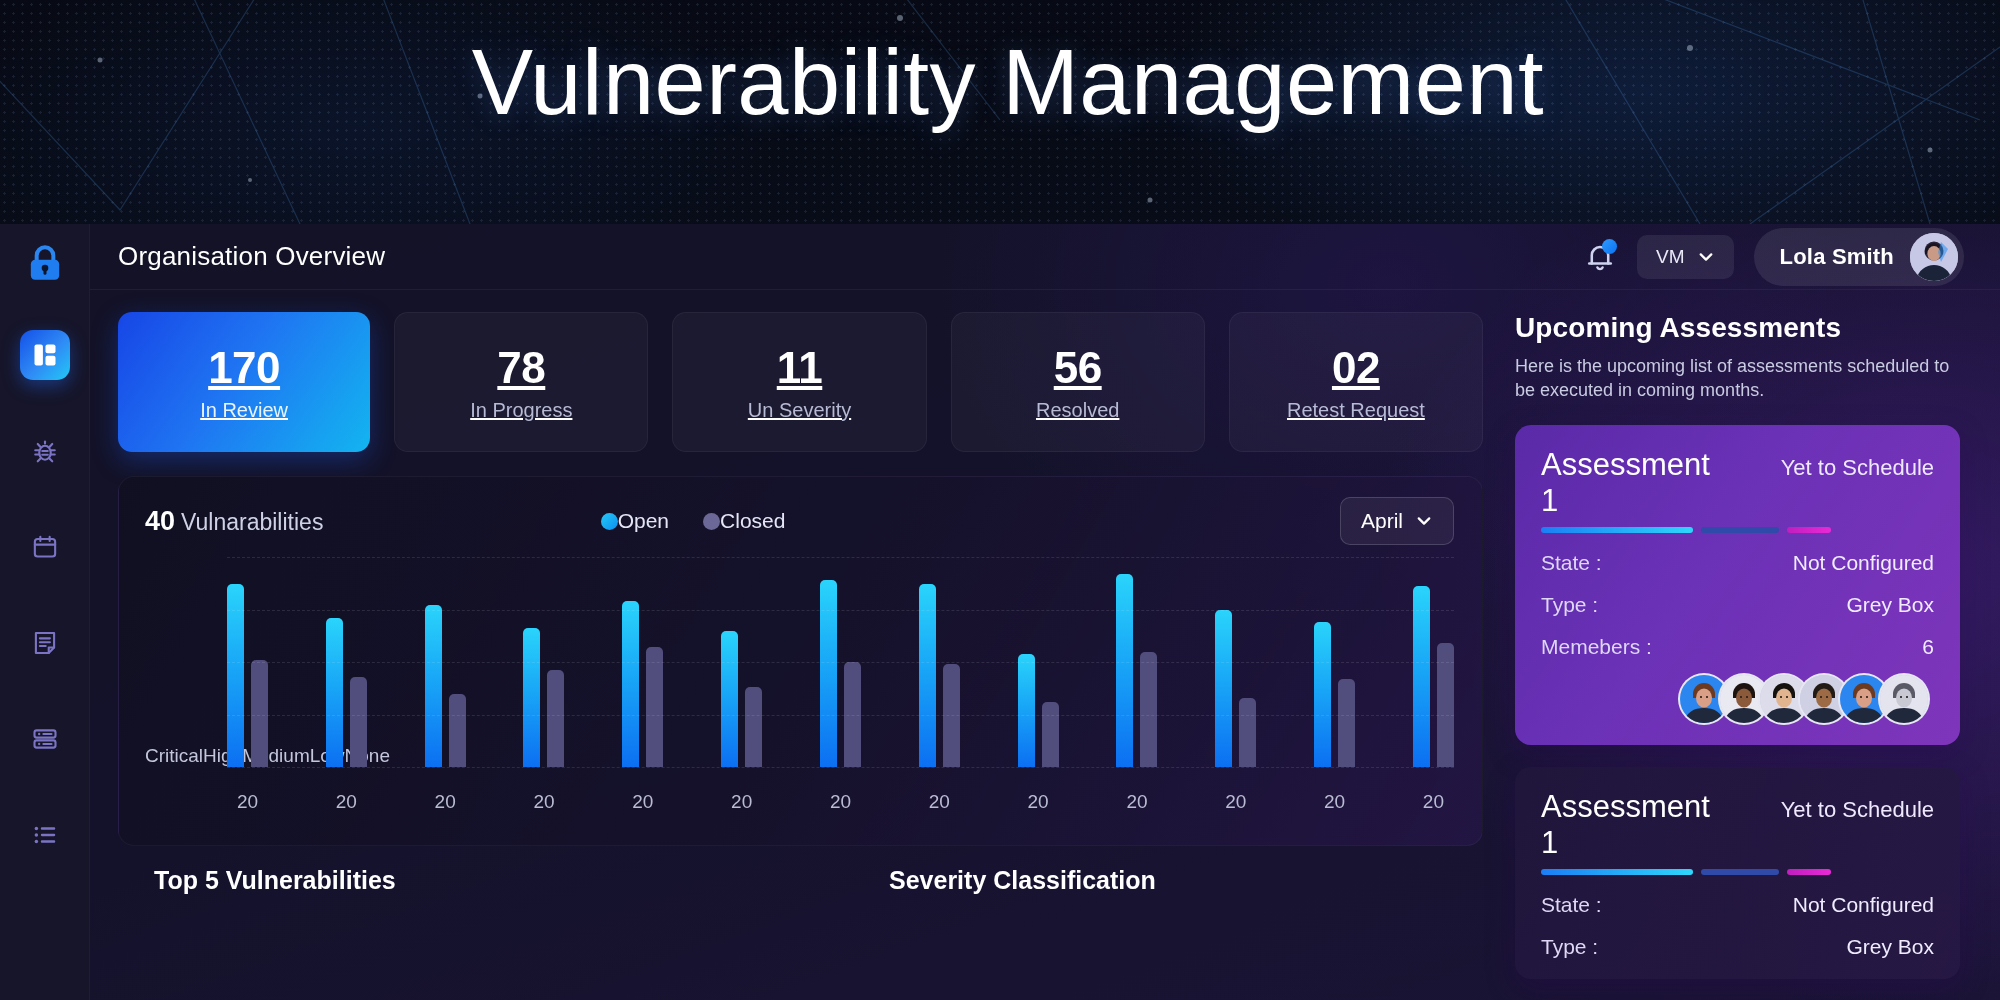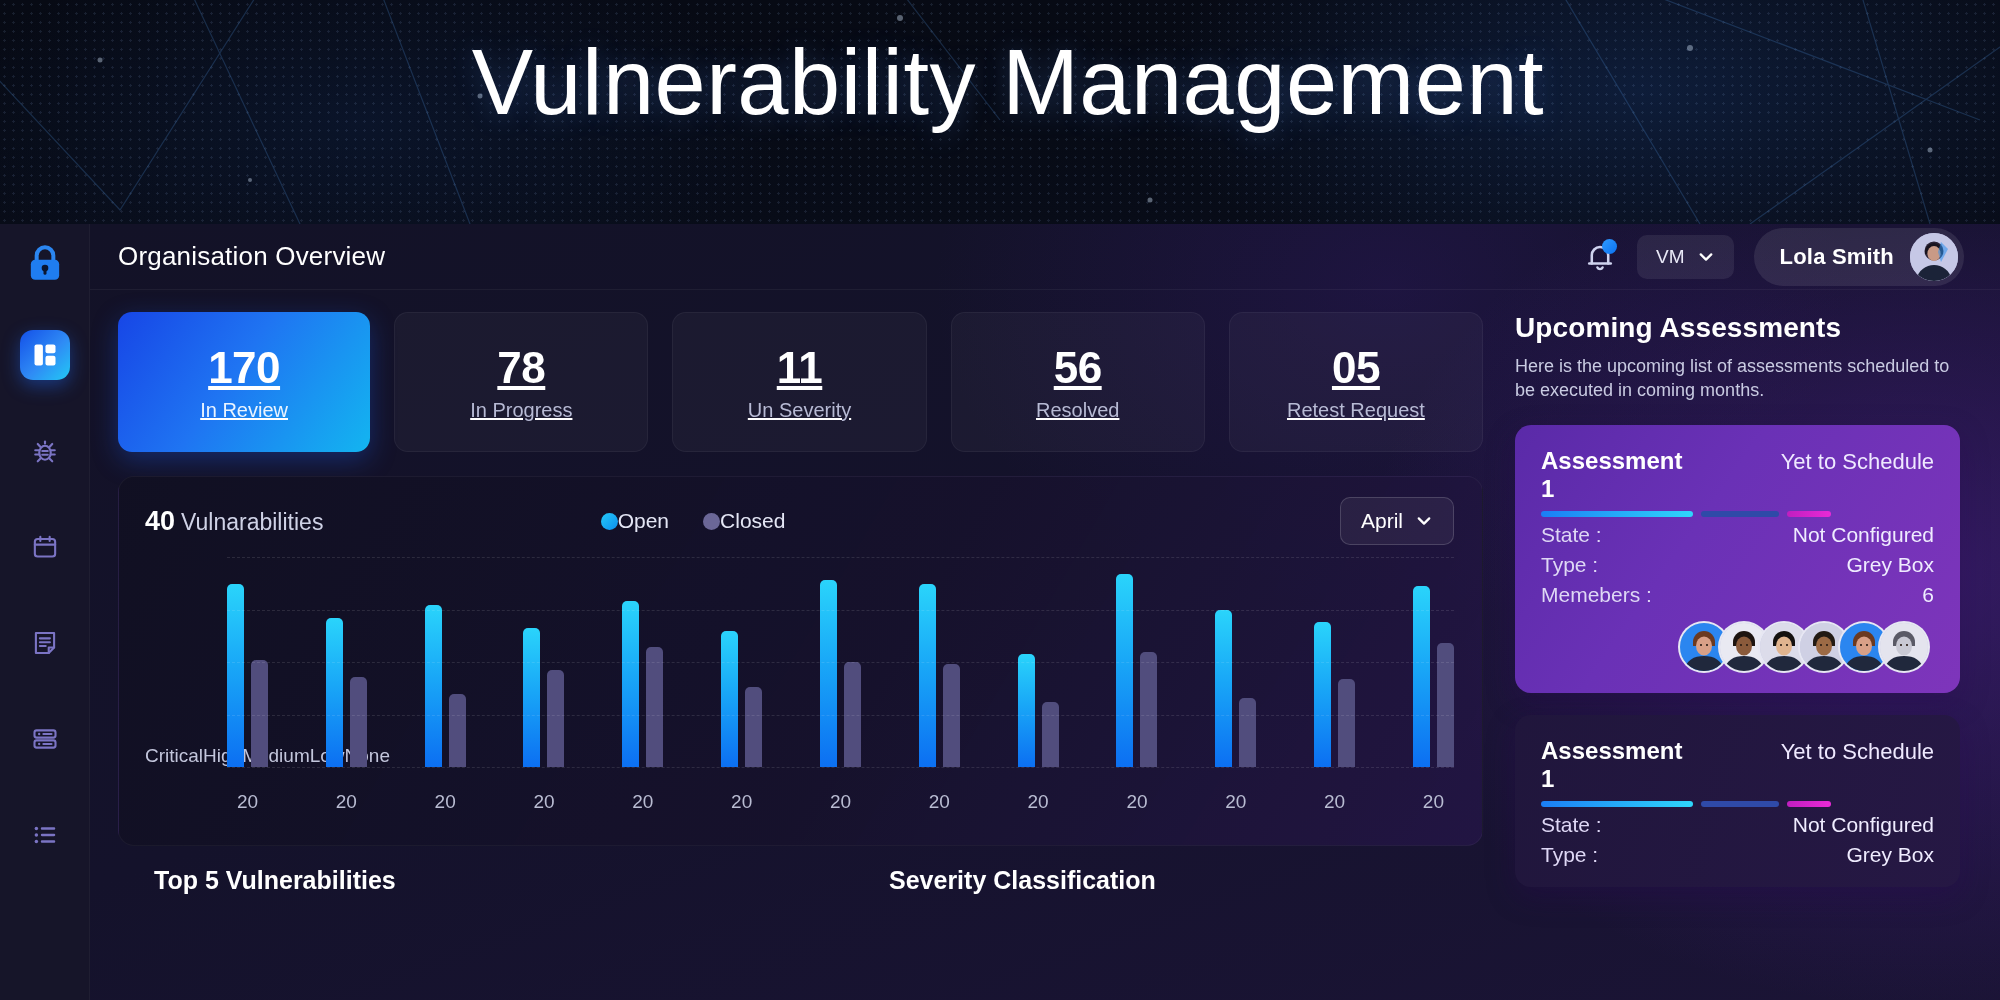--- a/index.html
+++ b/index.html
@@ -168,28 +168,28 @@
 
   .assess-card {
     margin-top:22px; border-radius:16px; padding:22px 26px 20px 26px;
     background:linear-gradient(125deg,#5a2aa8 0%, #6a31b6 40%, #7e35bb 100%);
     box-shadow:0 10px 28px rgba(40,10,80,.35);
   }
   .assess-card.dim {
     background:linear-gradient(125deg, rgba(32,22,60,.95) 0%, rgba(38,24,68,.92) 100%);
   }
   .ac-row { display:flex; align-items:baseline; }
-  .ac-name { font-size:24px; font-weight:700; width:150px; }
+  .ac-name { font-size:31px; font-weight:400; width:150px; }
   .ac-status { margin-left:auto; font-size:22px; color:#efe9ff; font-weight:400; }
   .ac-bars { display:flex; gap:8px; margin-top:8px; align-items:center; }
   .ac-bar { height:6px; border-radius:4px; }
   .ac-bar.b1 { width:152px; background:linear-gradient(90deg,#1b7ef5,#2fd6fb); }
   .ac-bar.b2 { width:78px; background:#2f4aa8; }
   .ac-bar.b3 { width:44px; background:linear-gradient(90deg,#c01ec0,#e92ad6); }
-  .kv { display:flex; margin-top:6px; font-size:21px; color:#efecff; }
+  .kv { display:flex; margin-top:18px; font-size:21px; color:#efecff; }
   .kv .k { color:#ded7f5; }
   .kv .v { margin-left:auto; font-weight:500; }
   .members-row { margin-top:14px; display:flex; justify-content:flex-end; padding-right:4px; }
   .avatar-sm {
     width:52px; height:52px; border-radius:50%; margin-left:-12px;
     border:2px solid rgba(255,255,255,.55); overflow:hidden; background:#c9cbe4;
   }
 
   svg { display:block; }
 </style>
@@ -357,21 +357,21 @@
             </div>
             <div class="stat">
               <div class="stat-num">11</div>
               <div class="stat-label">Un Severity</div>
             </div>
             <div class="stat">
               <div class="stat-num">56</div>
               <div class="stat-label">Resolved</div>
             </div>
             <div class="stat">
-              <div class="stat-num">05</div>
+              <div class="stat-num">02</div>
               <div class="stat-label">Retest Request</div>
             </div>
           </div>
 
           <div class="chart-panel">
             <div class="chart-head">
               <div class="chart-title">
                 <b>40</b><span>Vulnarabilities</span>
               </div>
               <div class="legend">

